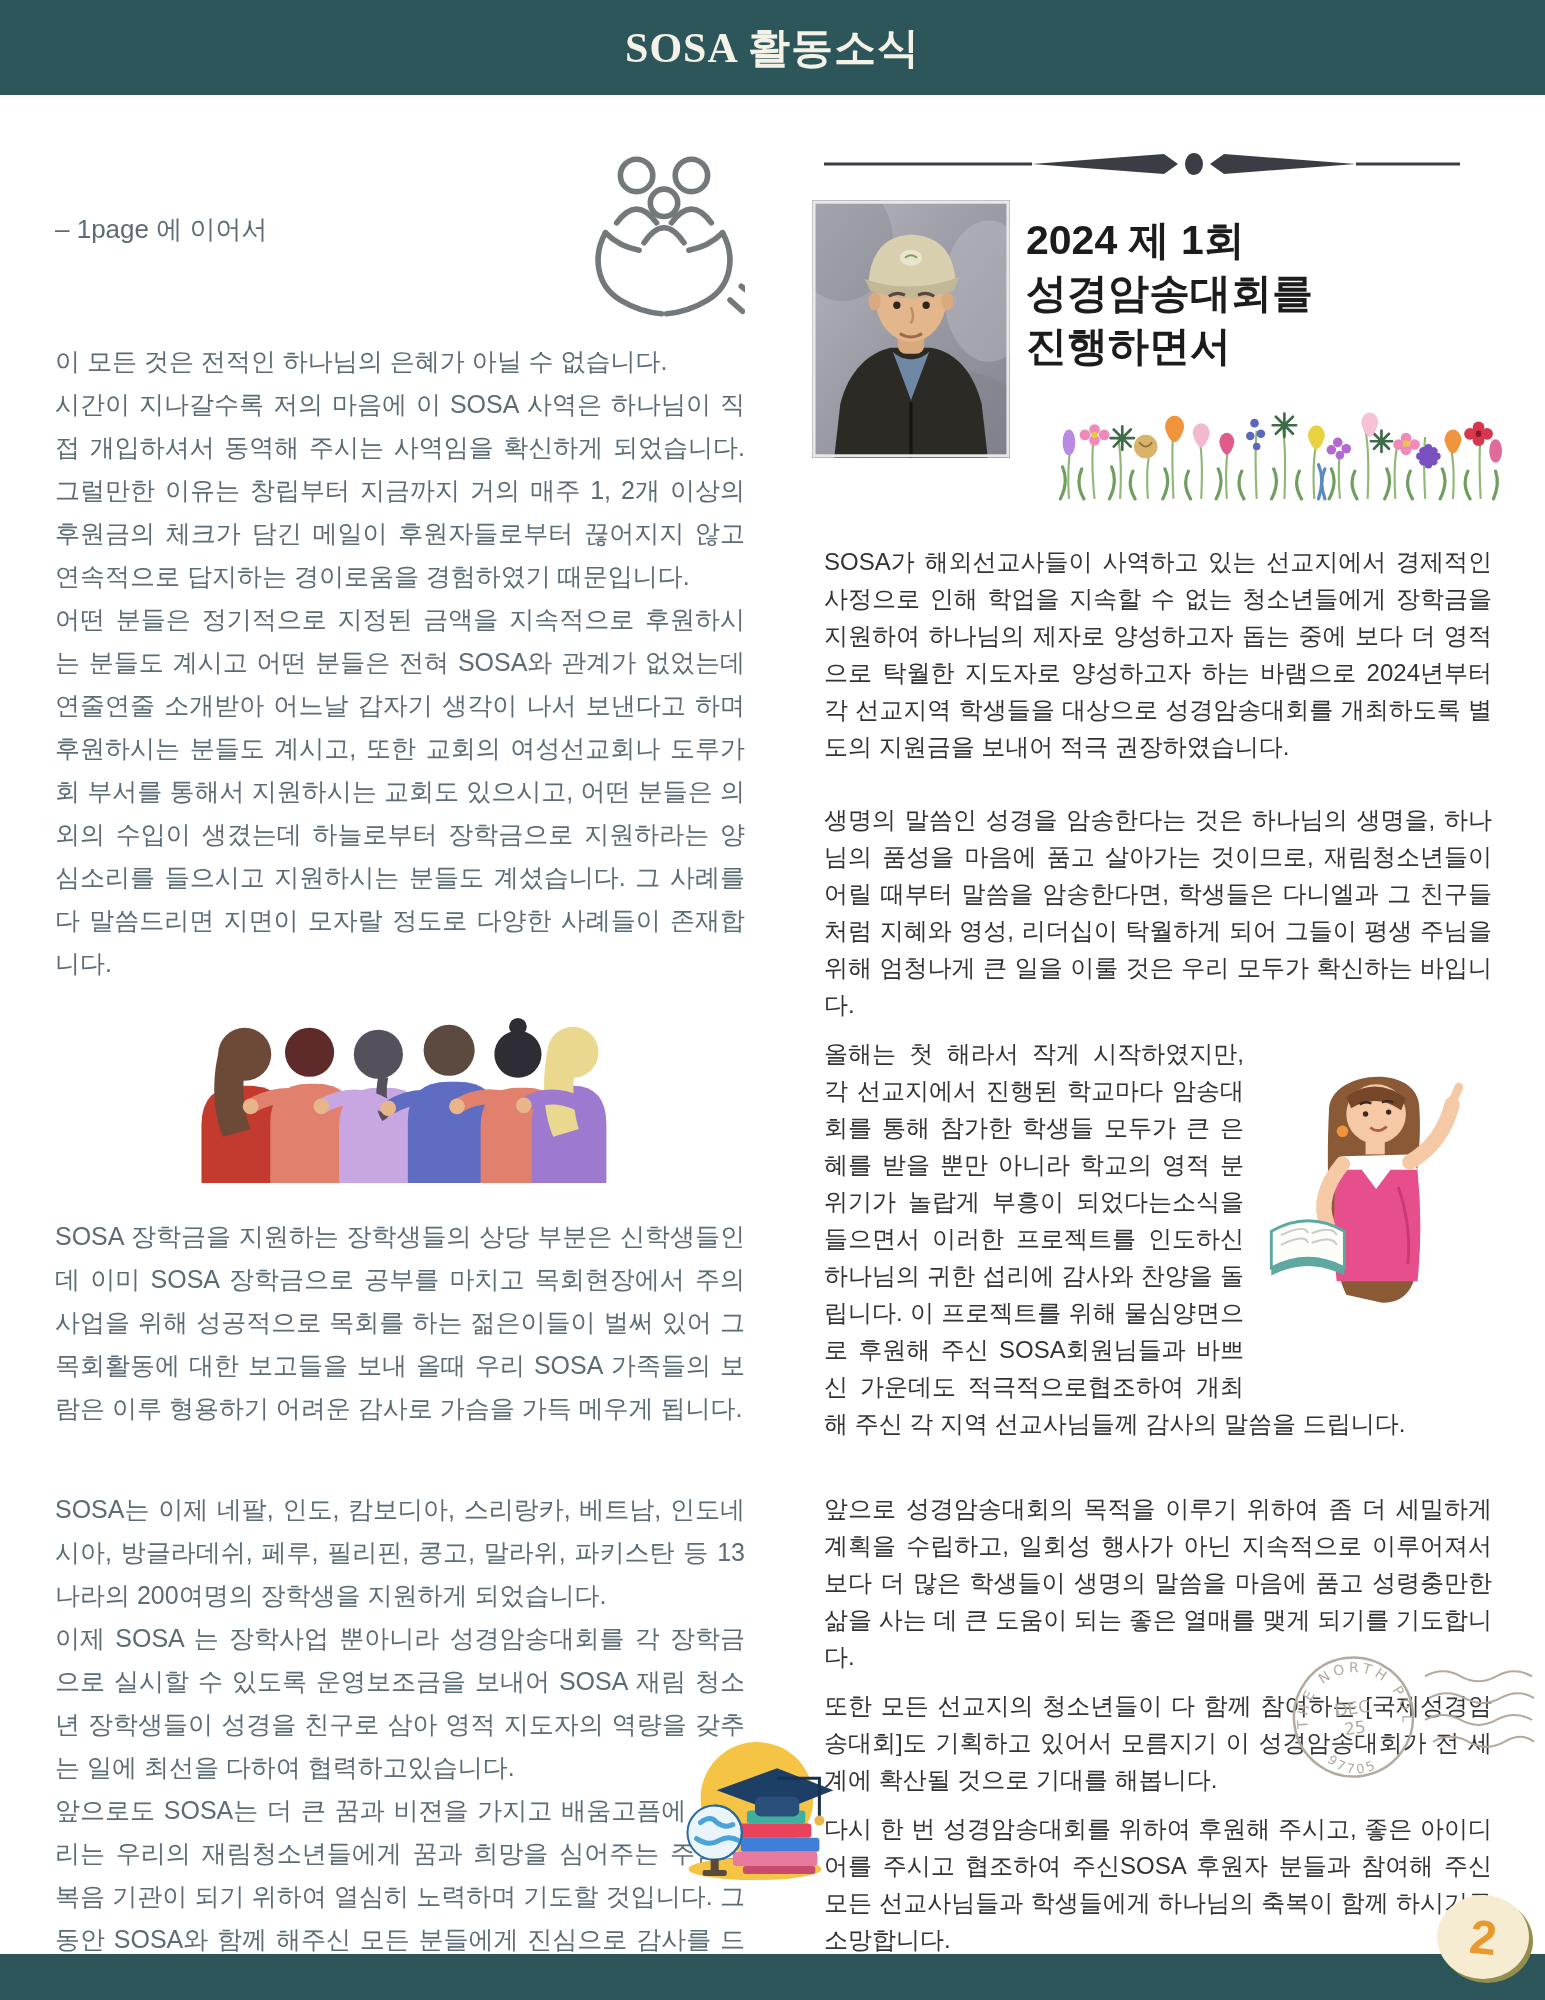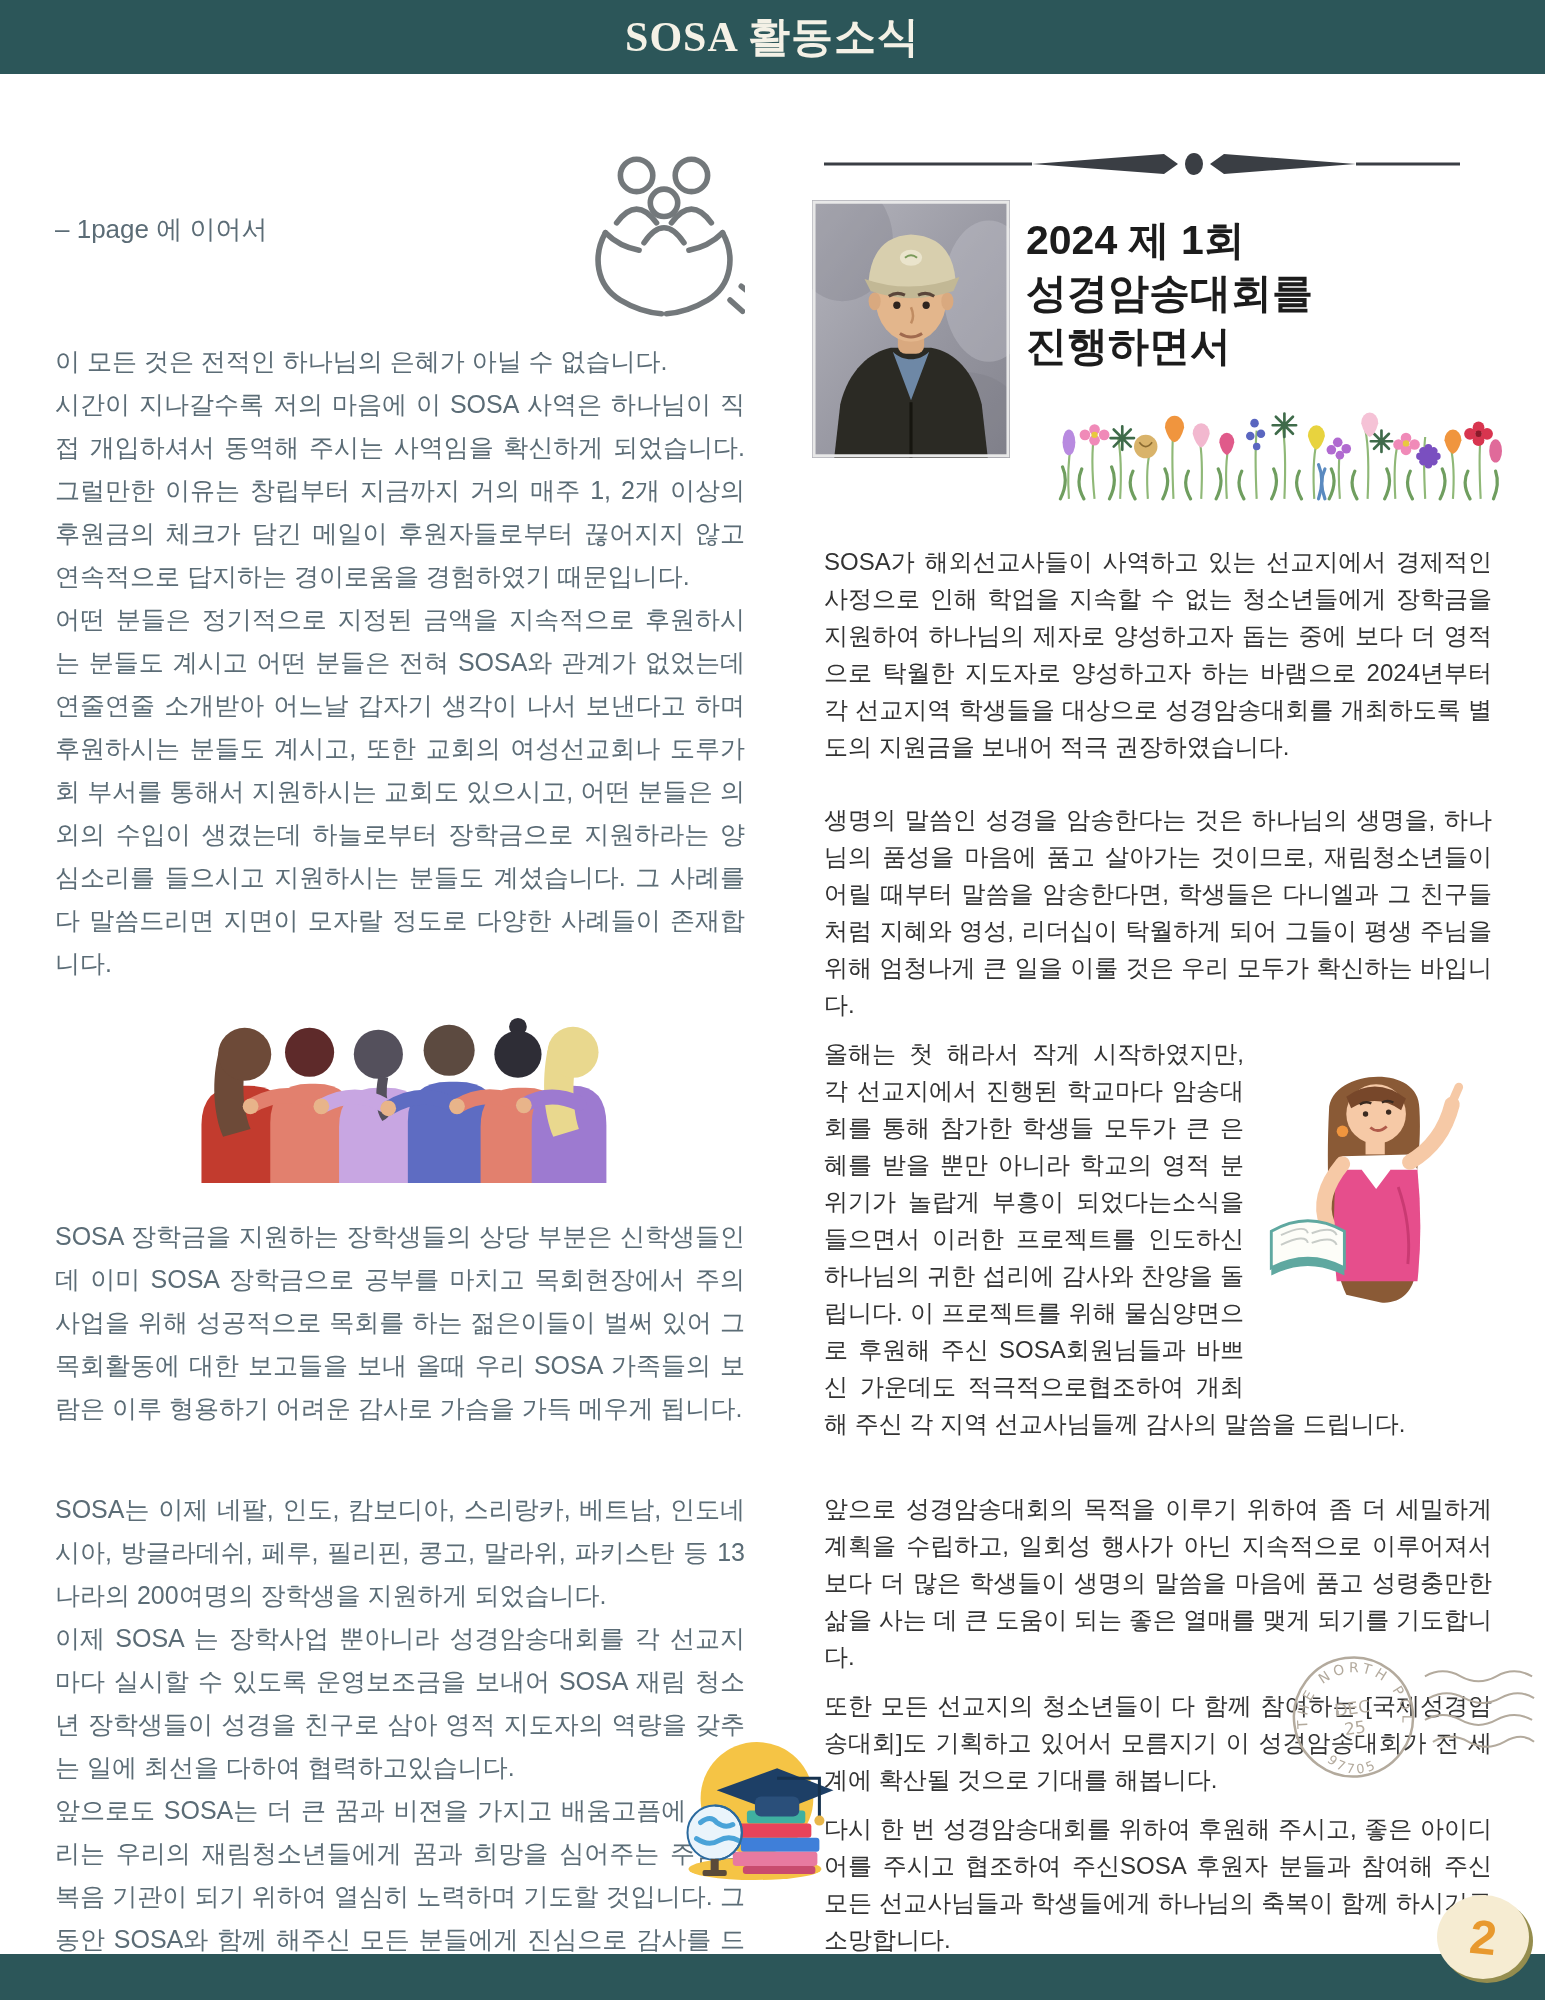--- a/index.html
+++ b/index.html
@@ -1,20 +1,20 @@
 <!DOCTYPE html>
 <html><head>
 <meta charset="utf-8">
 <style>
   html,body{margin:0;padding:0;background:#ffffff;}
   .page{position:relative;width:1545px;height:2000px;background:#ffffff;overflow:hidden;
         font-family:"Liberation Sans","DejaVu Sans",sans-serif;}
   
   .bar{position:absolute;left:0;width:1545px;background:#2c5659;}
-  .header{top:0;height:74px;display:flex;align-items:center;justify-content:center;}
+  .header{top:0;height:95px;display:flex;align-items:center;justify-content:center;}
   .header-title{color:#f4f1e6;font-family:"Liberation Serif","DejaVu Serif",serif;
                 font-size:42px;font-weight:700;letter-spacing:1px;}
   .footer{top:1954px;height:138px;display:flex;align-items:center;justify-content:center;}
   .footer-quote{color:#fdfbf3;font-size:31px;font-weight:600;letter-spacing:.5px;
                 transform:translateX(-35px);}
   .page-circle{position:absolute;left:1437px;top:1895px;width:92px;height:84px;border-radius:50%;
                background:#f6ecd2;box-shadow:4px 4px 0 #958d4e;display:flex;align-items:center;justify-content:center;}
   .page-circle span{font-size:48px;font-weight:700;color:#e8992e;transform:rotate(6deg);}
   
   .left-col{position:absolute;left:55px;top:140px;width:690px;}
@@ -106,21 +106,21 @@
             <circle cx="130" cy="97" r="8"></circle>
             <circle cx="198" cy="99" r="8"></circle>
           <circle cx="268" cy="97" r="8"></circle>
             <circle cx="336" cy="96" r="8"></circle>
         </g>
       </svg>
     </div>
 
     <p class="lp">SOSA 장학금을 지원하는 장학생들의 상당 부분은 신학생들인데 이미 SOSA 장학금으로 공부를 마치고 목회현장에서 주의 사업을 위해 성공적으로 목회를 하는 젊은이들이 벌써 있어 그 목회활동에 대한 보고들을 보내 올때 우리 SOSA 가족들의 보람은 이루 형용하기 어려운 감사로 가슴을 가득 메우게 됩니다.</p>
     <p class="lp gap-top">SOSA는 이제 네팔, 인도, 캄보디아, 스리랑카, 베트남, 인도네시아, 방글라데쉬, 페루, 필리핀, 콩고, 말라위, 파키스탄 등 13나라의 200여명의 장학생을 지원하게 되었습니다.</p>
-    <p class="lp">이제 SOSA 는 장학사업 뿐아니라 성경암송대회를 각 선교지마다 실시할 수 있도록 운영보조금을 보내어 SOSA 재림 청소년 장학생들이 성경을 친구로 삼아 영적 지도자의 역량을 갖추는 일에 최선을 다하여 협력하고있습니다.</p>
+    <p class="lp">이제 SOSA 는 장학사업 뿐아니라 성경암송대회를 각 장학금으로 실시할 수 있도록 운영보조금을 보내어 SOSA 재림 청소년 장학생들이 성경을 친구로 삼아 영적 지도자의 역량을 갖추는 일에 최선을 다하여 협력하고있습니다.</p>
     <p class="lp">앞으로도 SOSA는 더 큰 꿈과 비젼을 가지고 배움고픔에 시달리는 우리의 재림청소년들에게 꿈과 희망을 심어주는 주님의 복음 기관이 되기 위하여 열심히 노력하며 기도할 것입니다. 그동안 SOSA와 함께 해주신 모든 분들에게 진심으로 감사를 드립니다.</p>
 
   </div>
 
   <div class="right-col">
     <svg class="divider" style="margin-top:0" width="660" height="28" viewBox="0 0 640 28">
       <path d="M2,14 H210" stroke="#3a3e44" stroke-width="3"></path>
       <polygon points="210,14 342,4 356,14 342,24" fill="#3a3e44"></polygon>
       <ellipse cx="372" cy="14" rx="9" ry="11" fill="#3a3e44"></ellipse>
       <polygon points="534,14 402,4 388,14 402,24" fill="#3a3e44"></polygon>

